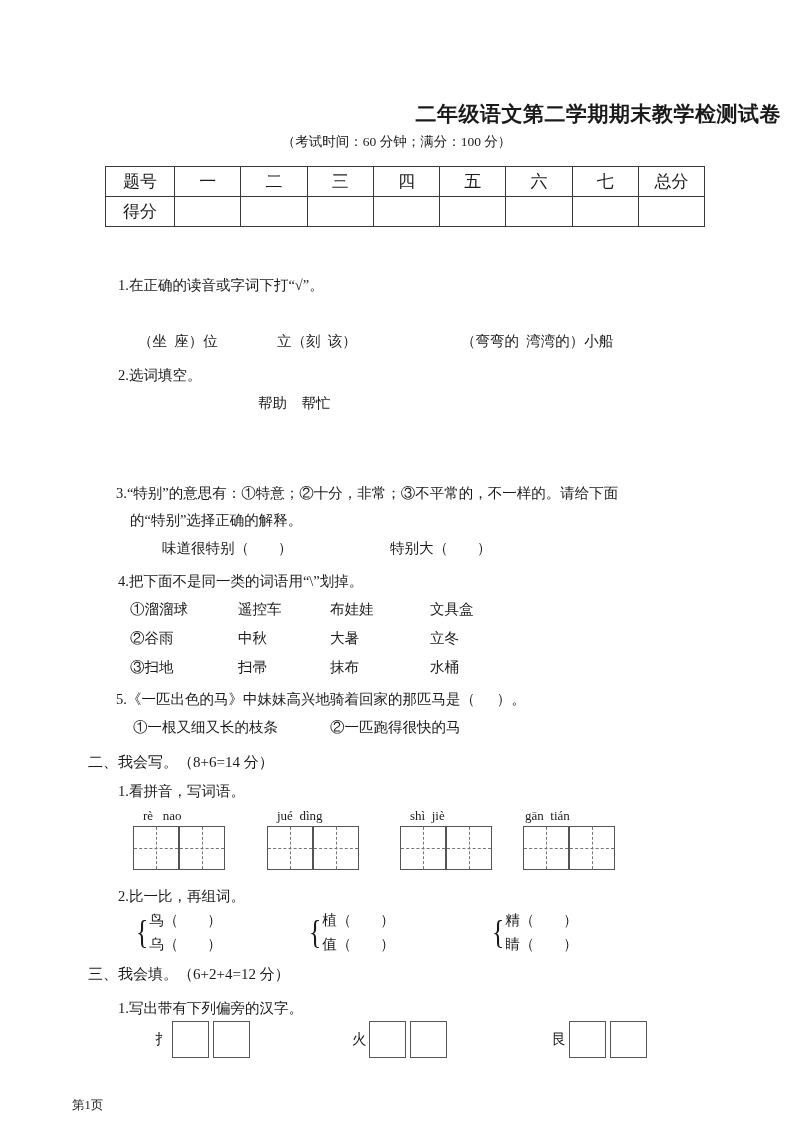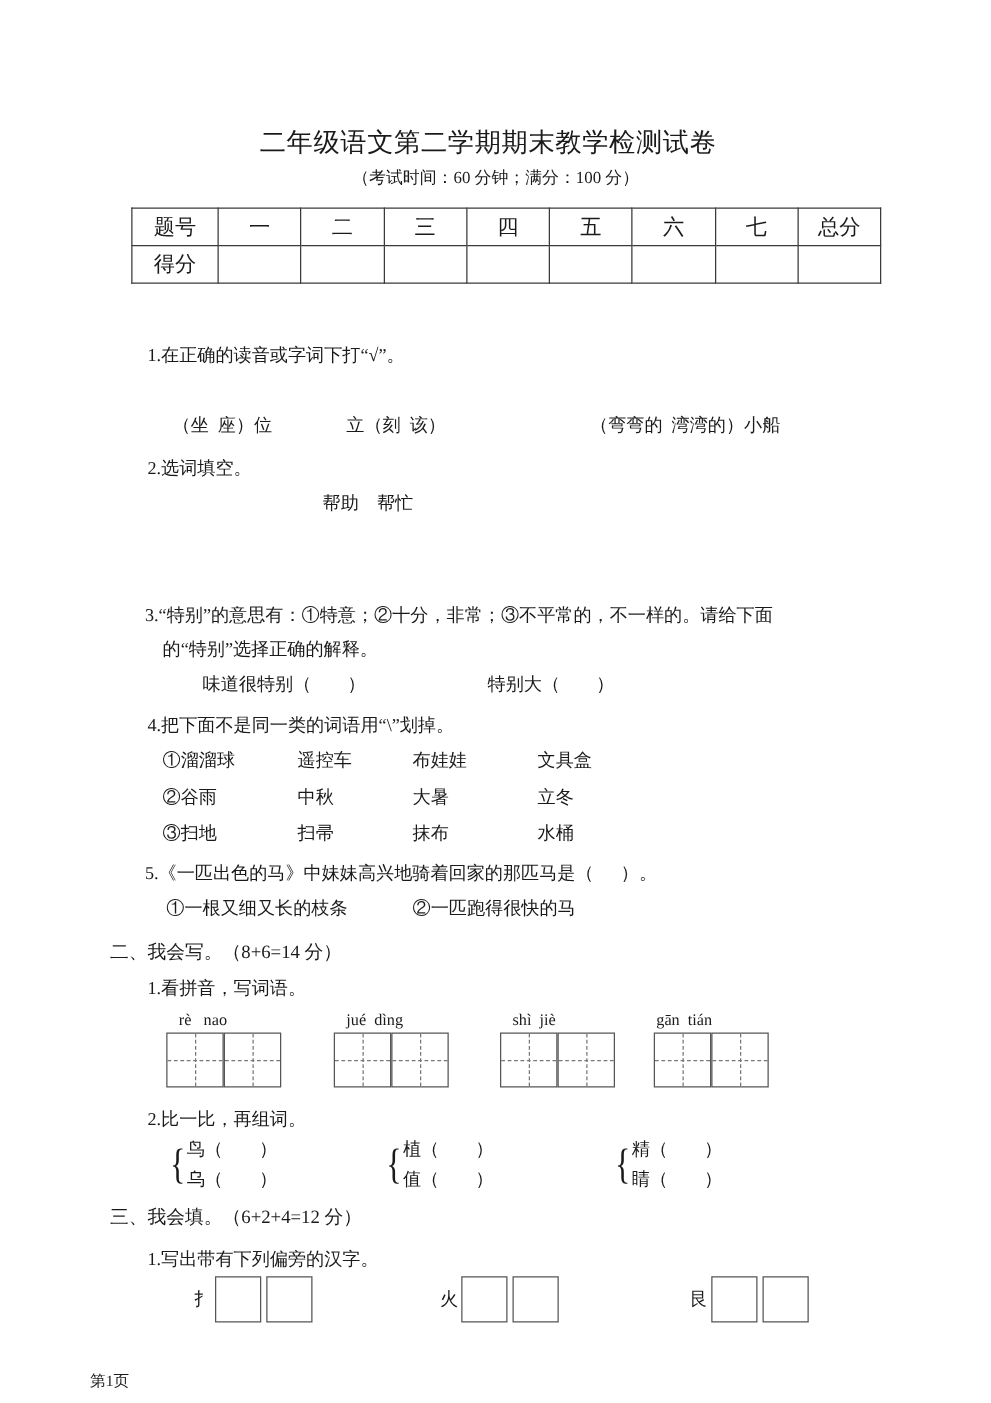--- a/index.html
+++ b/index.html
@@ -20,23 +20,23 @@
     left: 0; top: 0;
     width: 793px;
     height: 1122px;
   }
 
   
   .title {
     position: absolute;
     left: 0; top: 100px;
     width: 781px;
-    text-align: center;
+    text-align: right;
     font-size: 21px;
-    font-weight: normal;
+    font-weight: bold;
     letter-spacing: 0.5px;
   }
   .subtitle {
     position: absolute;
     left: 0; top: 133px;
     width: 793px;
     text-align: center;
     font-size: 13.5px;
   }
 
@@ -206,21 +206,21 @@
     </tr>
   </tbody>
     </table>
 
 
   <div class="tx" style="left:118px; top:277px;">1.在正确的读音或字词下打“√”。</div>
 
 
   <div class="tx" style="left:138px; top:333px;">（坐  座）位</div>
   <div class="tx" style="left:277px; top:333px;">立（刻  该）</div>
-  <div class="tx" style="left:472px; top:333px;">（弯弯的  湾湾的）小船</div>
+  <div class="tx" style="left:461px; top:333px;">（弯弯的  湾湾的）小船</div>
 
   <div class="tx" style="left:118px; top:367px;">2.选词填空。</div>
   <div class="tx" style="left:258px; top:395px;">帮助    帮忙</div>
 
   <div class="tx" style="left:116px; top:485px;">3.“特别”的意思有：①特意；②十分，非常；③不平常的，不一样的。请给下面</div>
   <div class="tx" style="left:130px; top:512px;">的“特别”选择正确的解释。</div>
   <div class="tx" style="left:130px; top:540px;padding-left:32px;">味道很特别（        ）</div>
   <div class="tx" style="left:390px; top:540px;">特别大（        ）</div>
 
   <div class="tx" style="left:118px; top:573px;">4.把下面不是同一类的词语用“\”划掉。</div>

